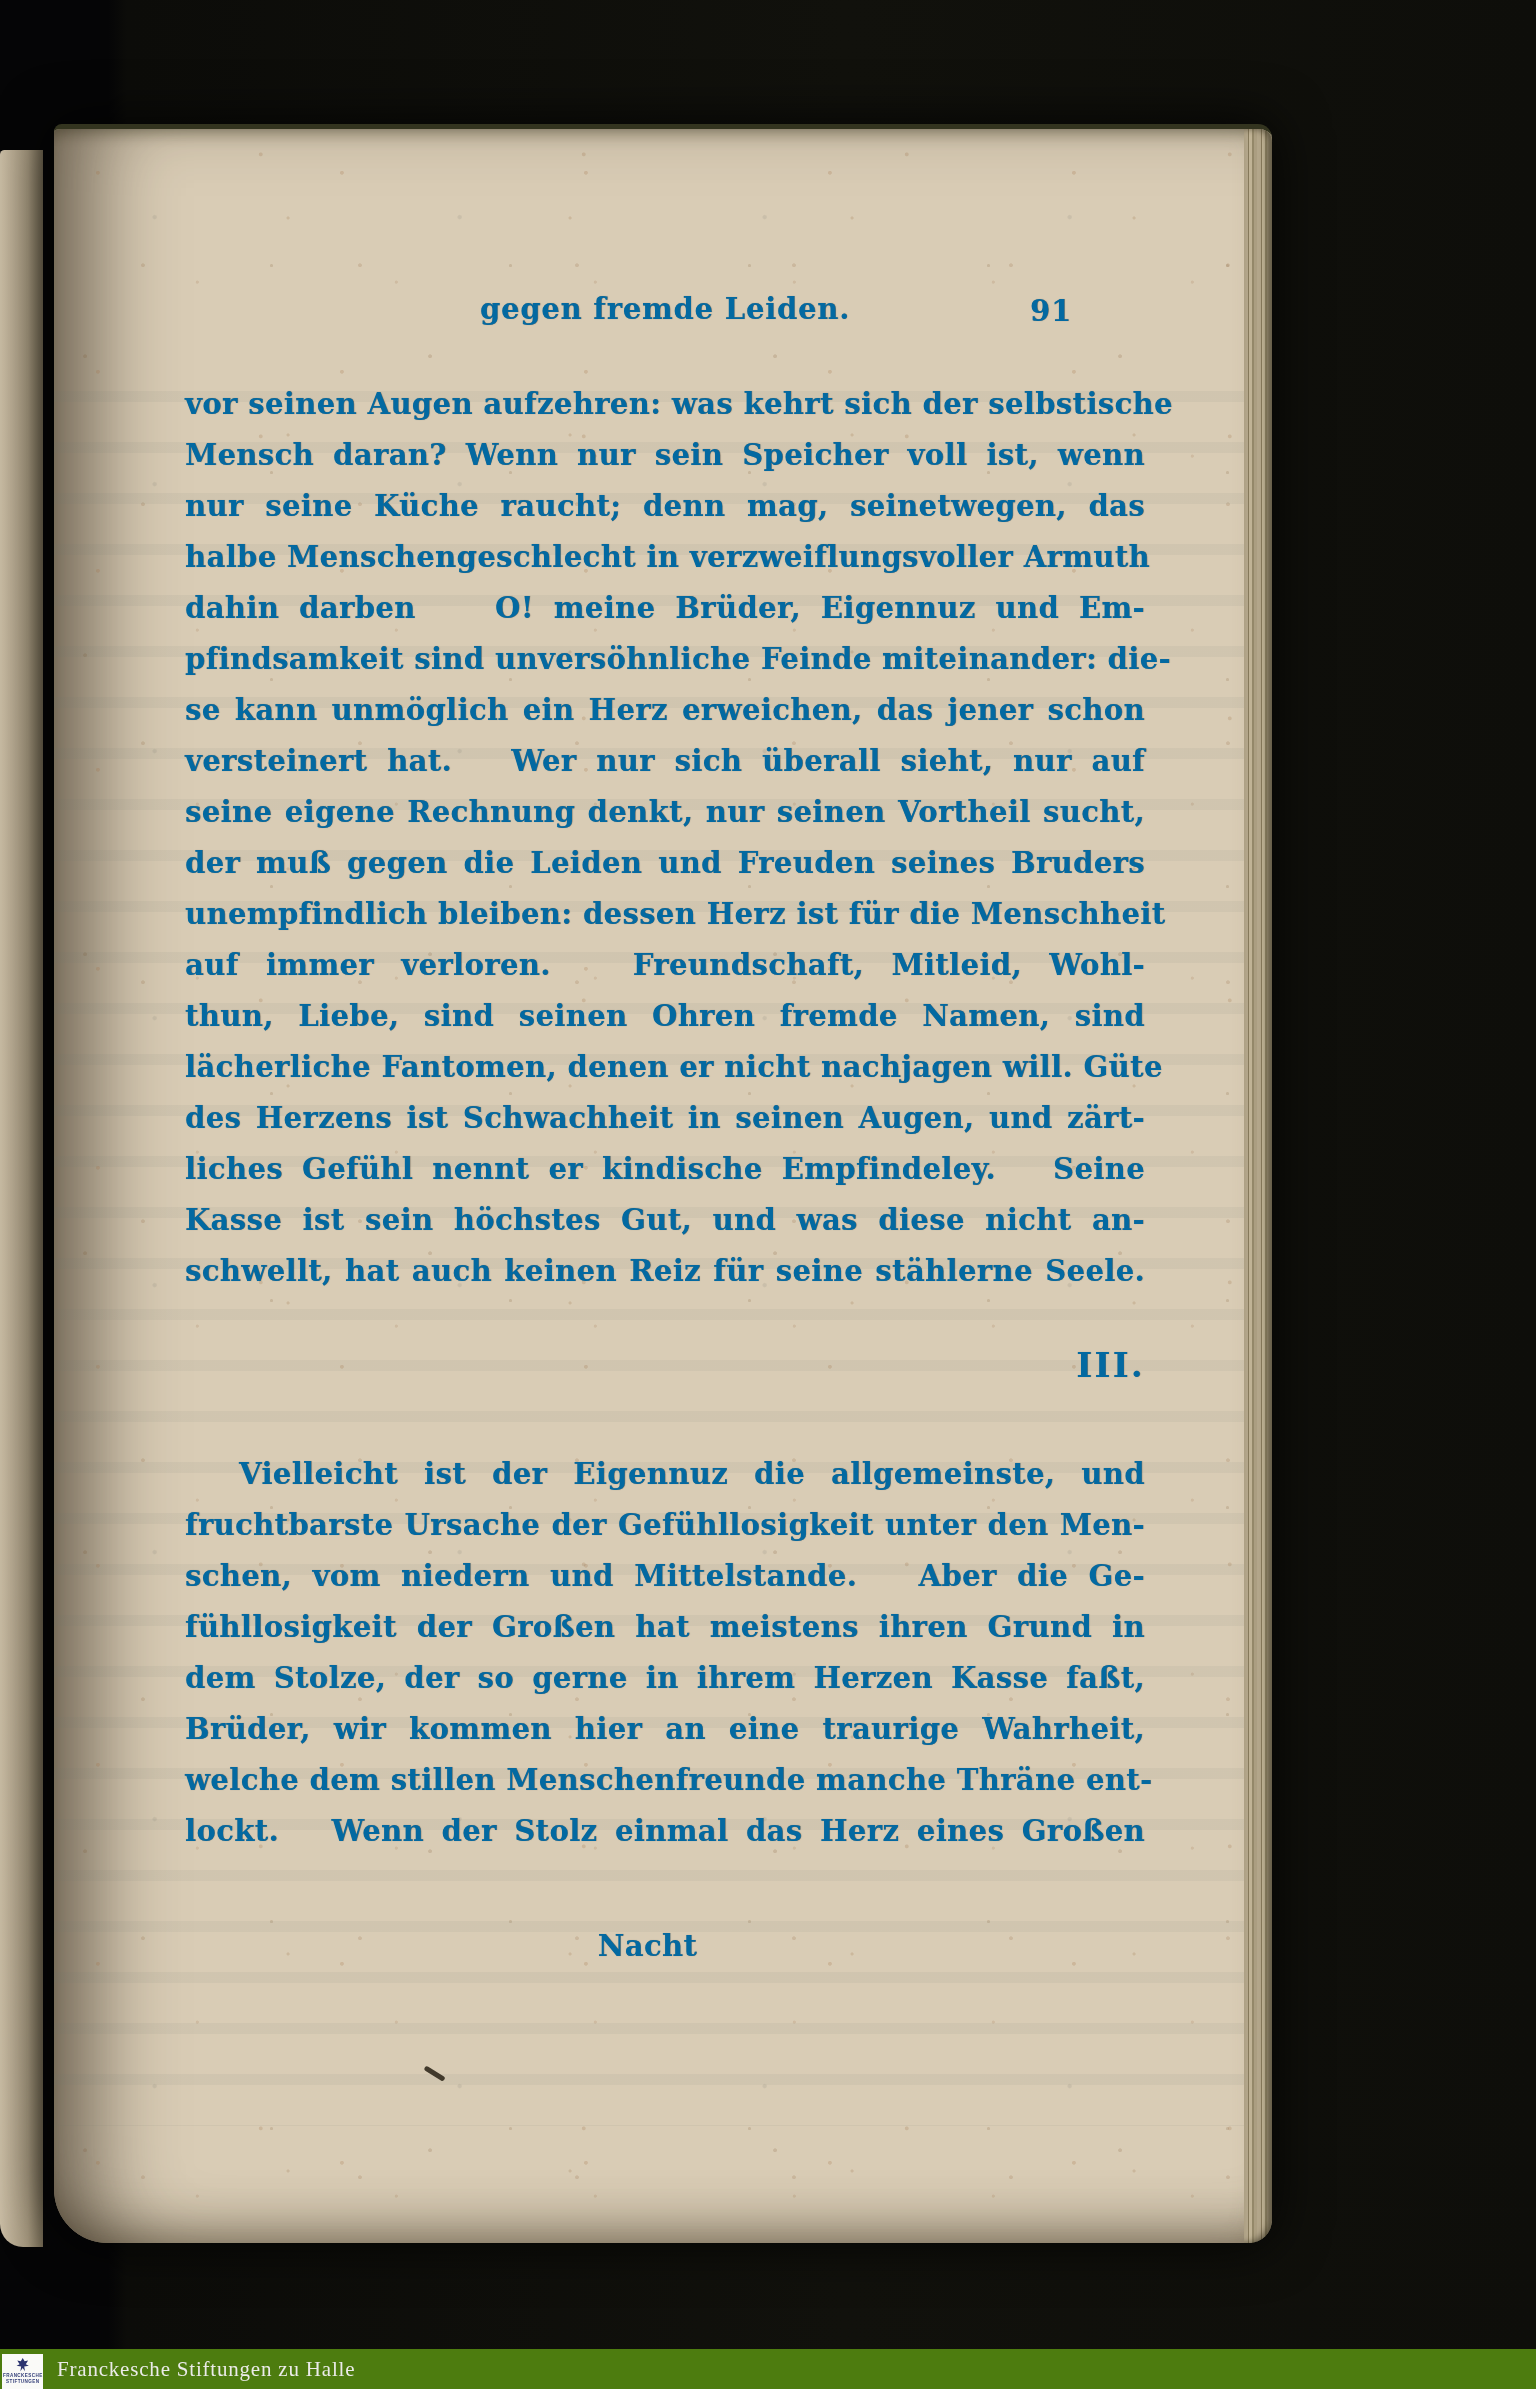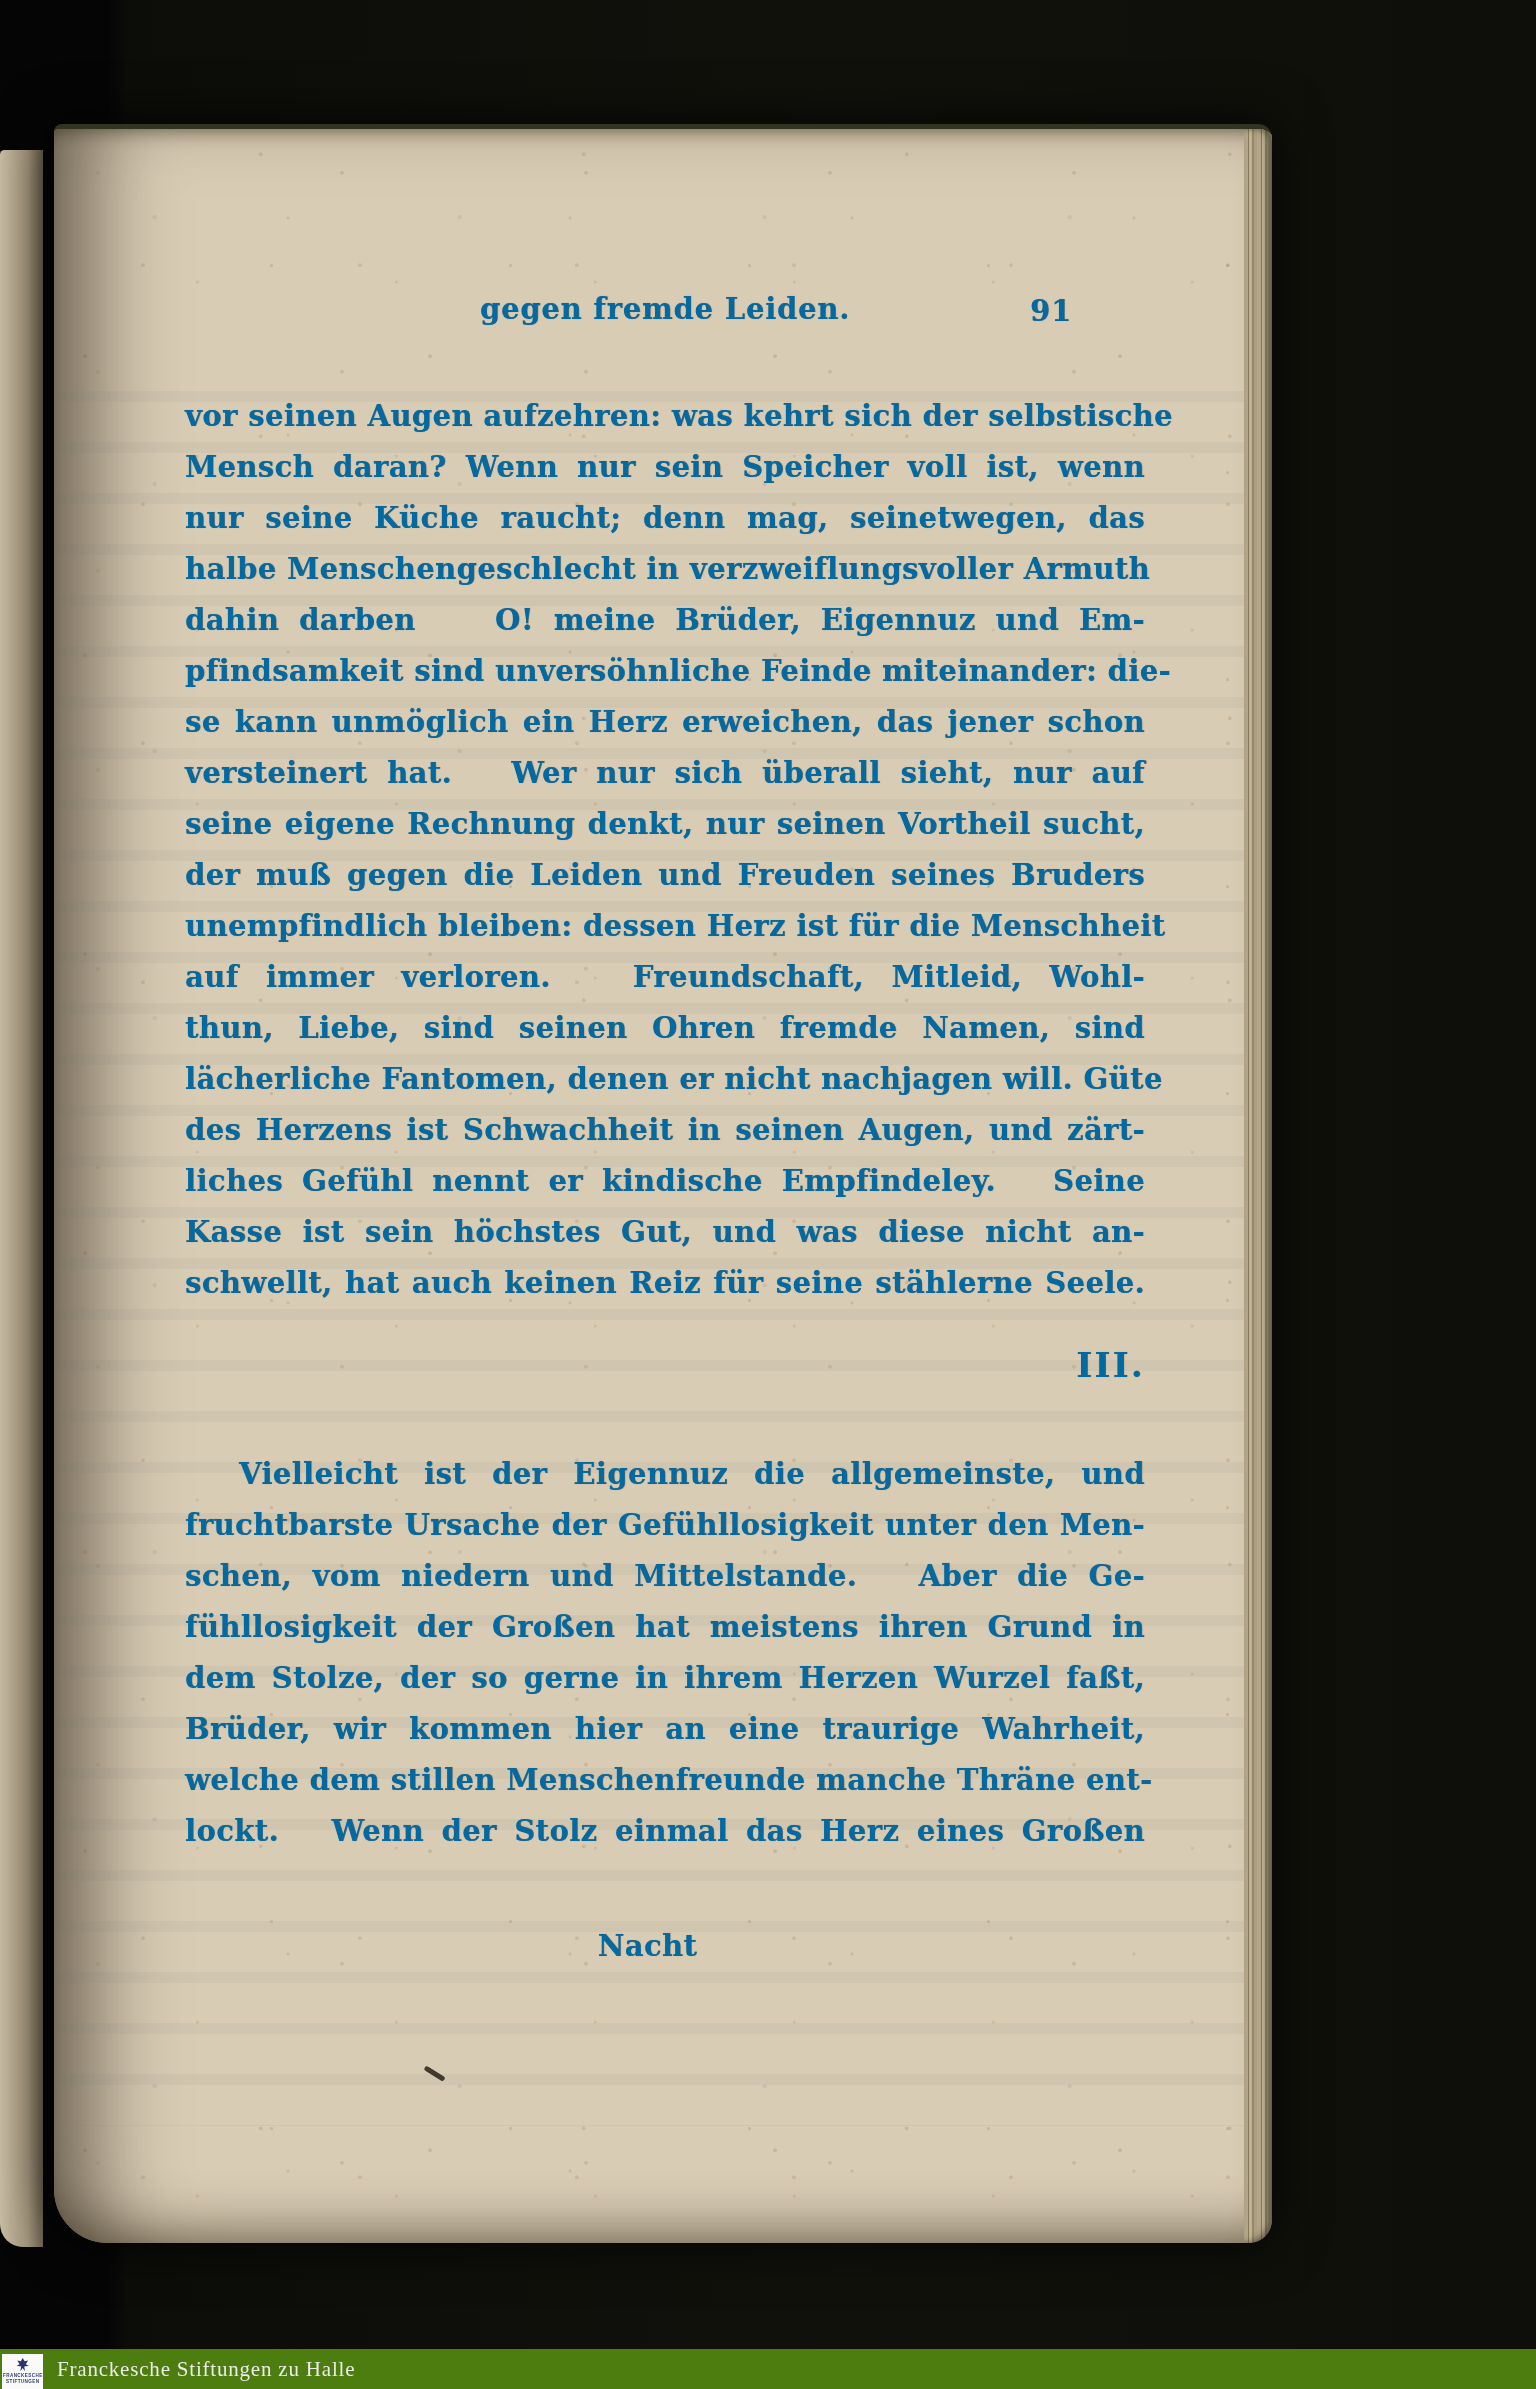--- a/index.html
+++ b/index.html
@@ -56,21 +56,21 @@
   
   .text-area{position:absolute;left:131px;top:0;width:960px;height:100%;color:#0369a1;}
   .running-head{
     position:absolute;top:163px;left:0;width:100%;height:46px;
     font-size:29px;font-weight:700;letter-spacing:0.8px;
     text-shadow:0.4px 0.4px 0.7px rgba(47,42,33,.55);
   }
   .running-title{position:absolute;left:0;width:100%;text-align:center;}
   .page-number{position:absolute;right:73px;top:1.5px;}
   .para{position:absolute;left:0;width:100%;}
-  .p1{top:262px;}
+  .p1{top:250px;}
   .p2{top:1320px;}
   .tl{
     height:51px;line-height:51px;font-size:29px;font-weight:700;letter-spacing:0.4px;
     text-align:justify;text-align-last:justify;white-space:nowrap;
     text-shadow:0.4px 0.4px 0.7px rgba(47,42,33,.55);
   }
   .tl.indent{padding-left:54px;}
   .section-heading{
     position:absolute;top:1216px;left:0;width:100%;text-align:right;
     font-size:34px;font-weight:700;letter-spacing:2.3px;
@@ -141,21 +141,21 @@
       <div class="tl">schwellt, hat auch keinen Reiz für seine stählerne Seele.</div>
     </div>
 
     <div class="section-heading">III.</div>
 
     <div class="para p2">
       <div class="tl indent">Vielleicht ist der Eigennuz die allgemeinste, und</div>
       <div class="tl">fruchtbarste Ursache der Gefühllosigkeit unter den Men-</div>
       <div class="tl">schen, vom niedern und Mittelstande. &nbsp; Aber die Ge-</div>
       <div class="tl">fühllosigkeit der Großen hat meistens ihren Grund in</div>
-      <div class="tl">dem Stolze, der so gerne in ihrem Herzen Wurzel faßt,</div>
+      <div class="tl">dem Stolze, der so gerne in ihrem Herzen Kasse faßt,</div>
       <div class="tl">Brüder, wir kommen hier an eine traurige Wahrheit,</div>
       <div class="tl">welche dem stillen Menschenfreunde manche Thräne ent-</div>
       <div class="tl">lockt. &nbsp; Wenn der Stolz einmal das Herz eines Großen</div>
     </div>
 
     <div class="catchword">Nacht</div>
   </div>
 
   <div class="ink-mark"></div>
   <div class="edge-stack"></div>

